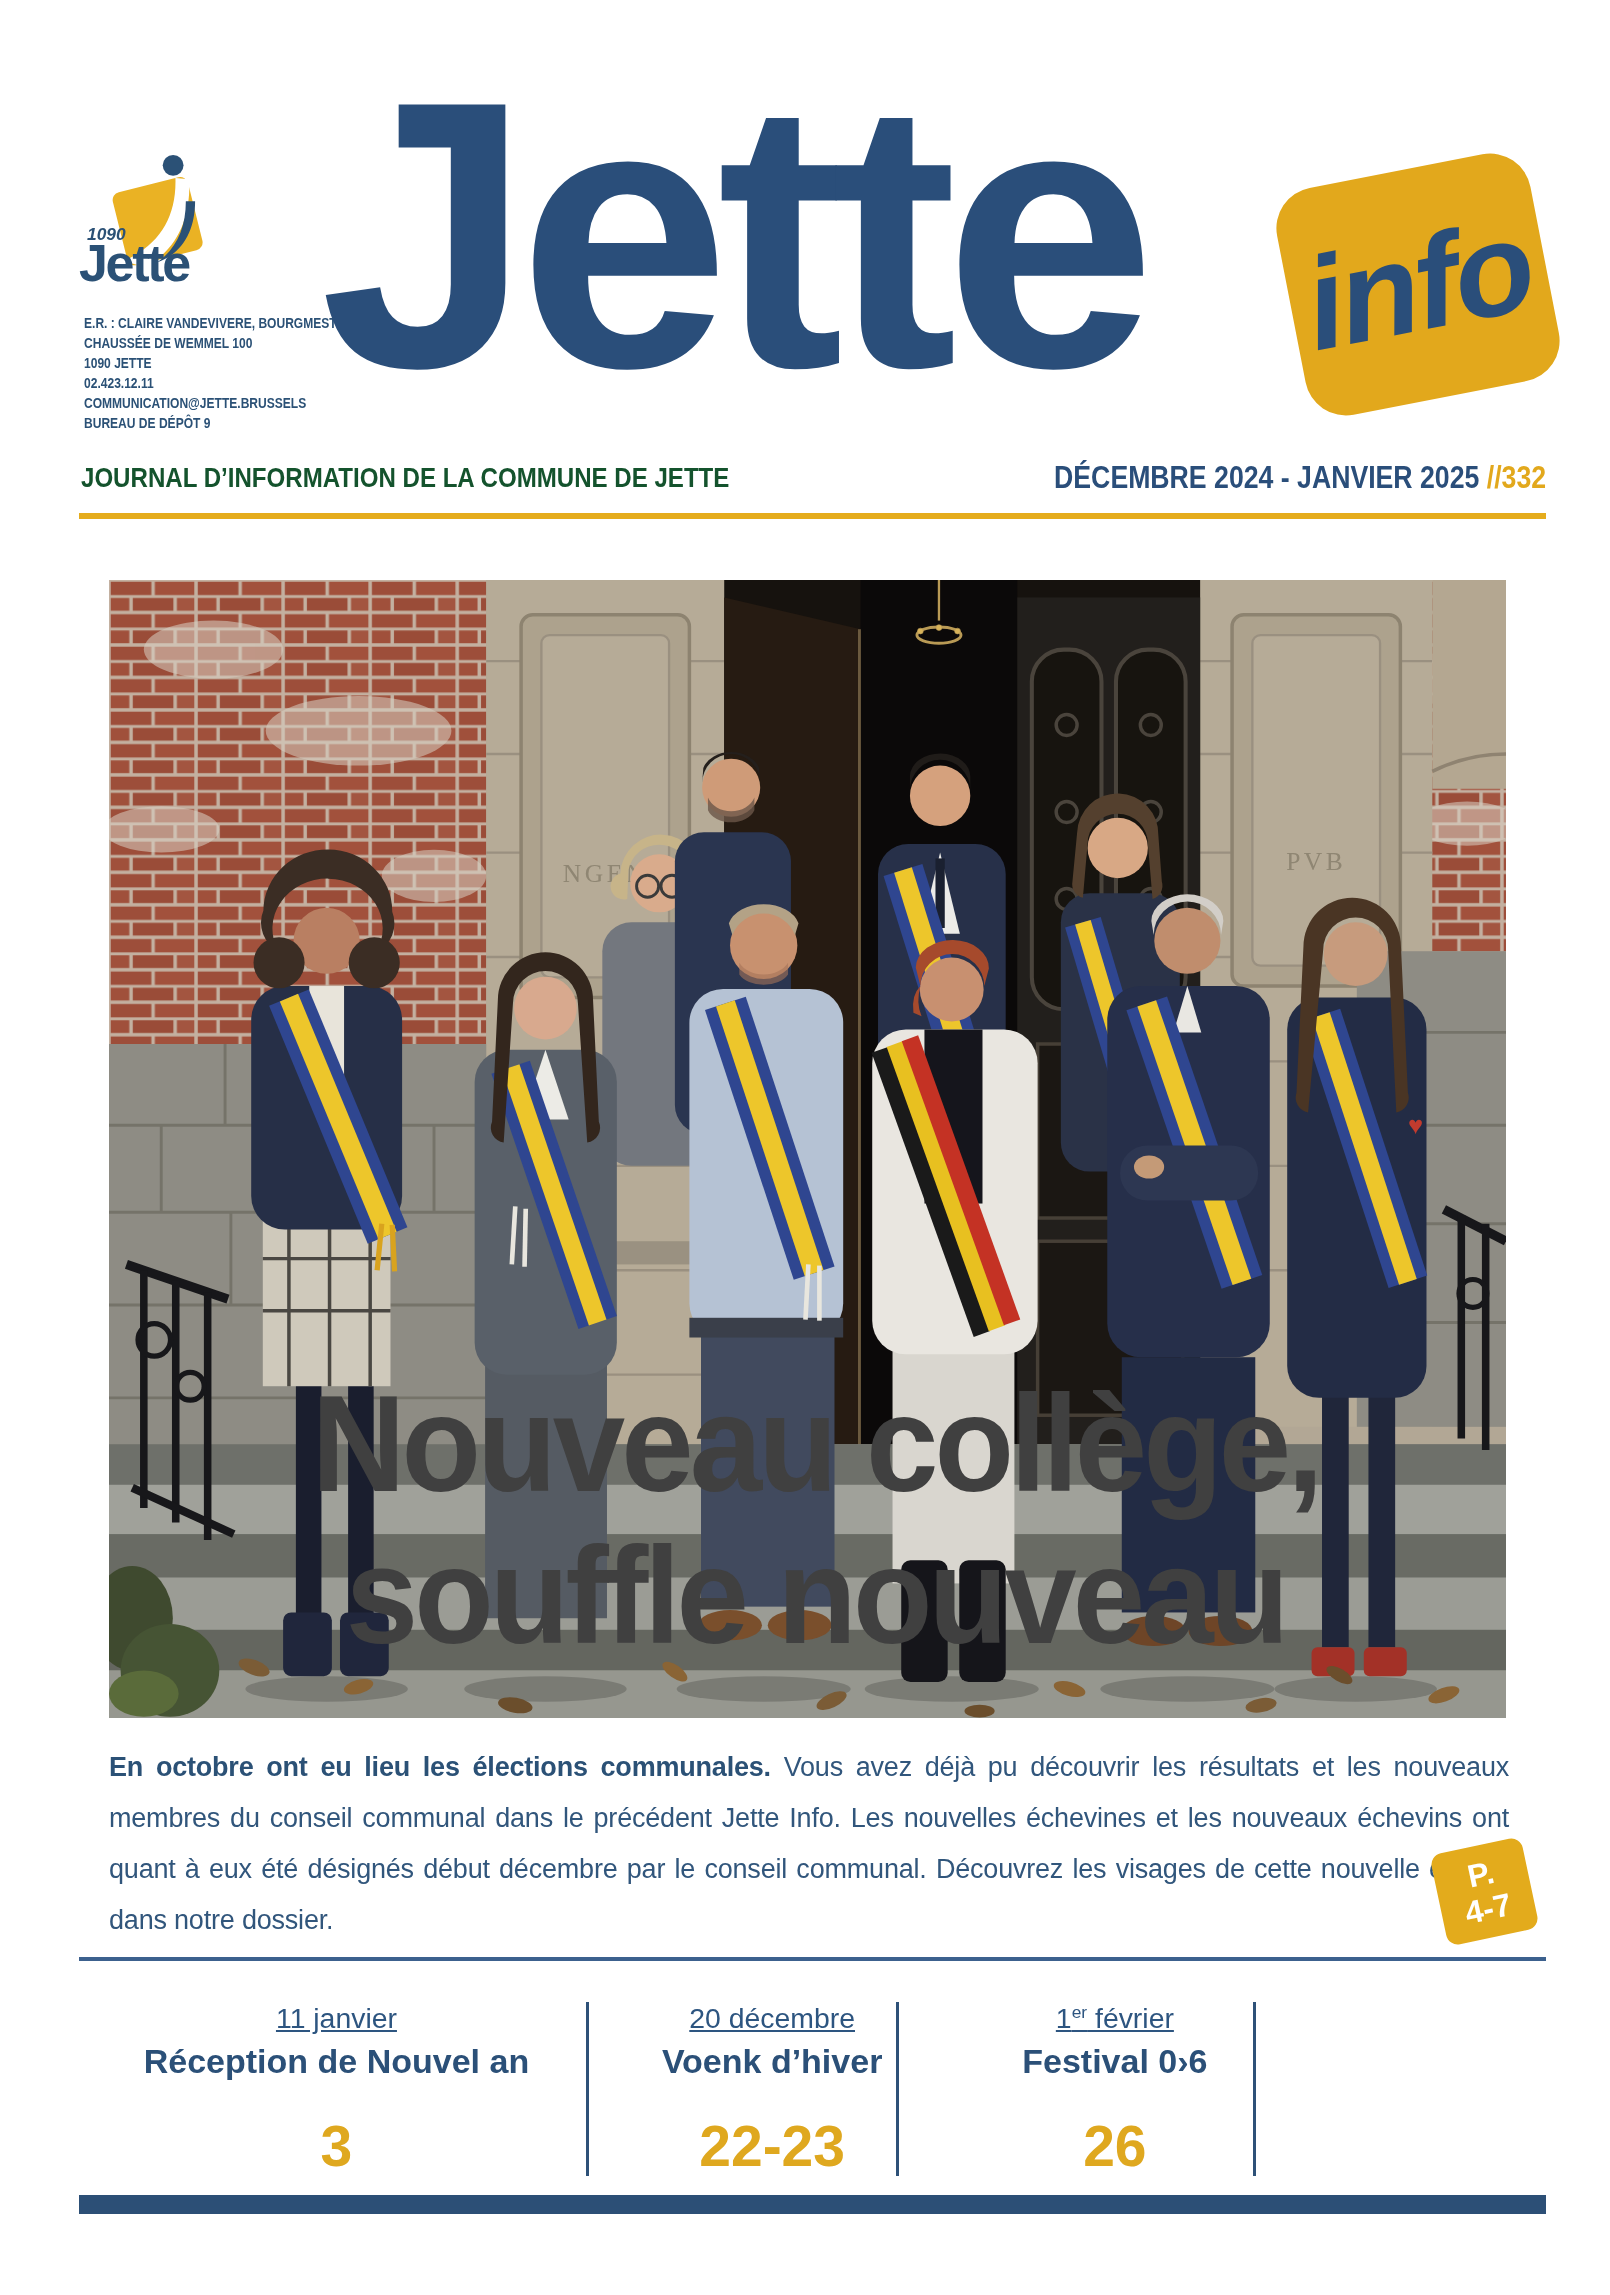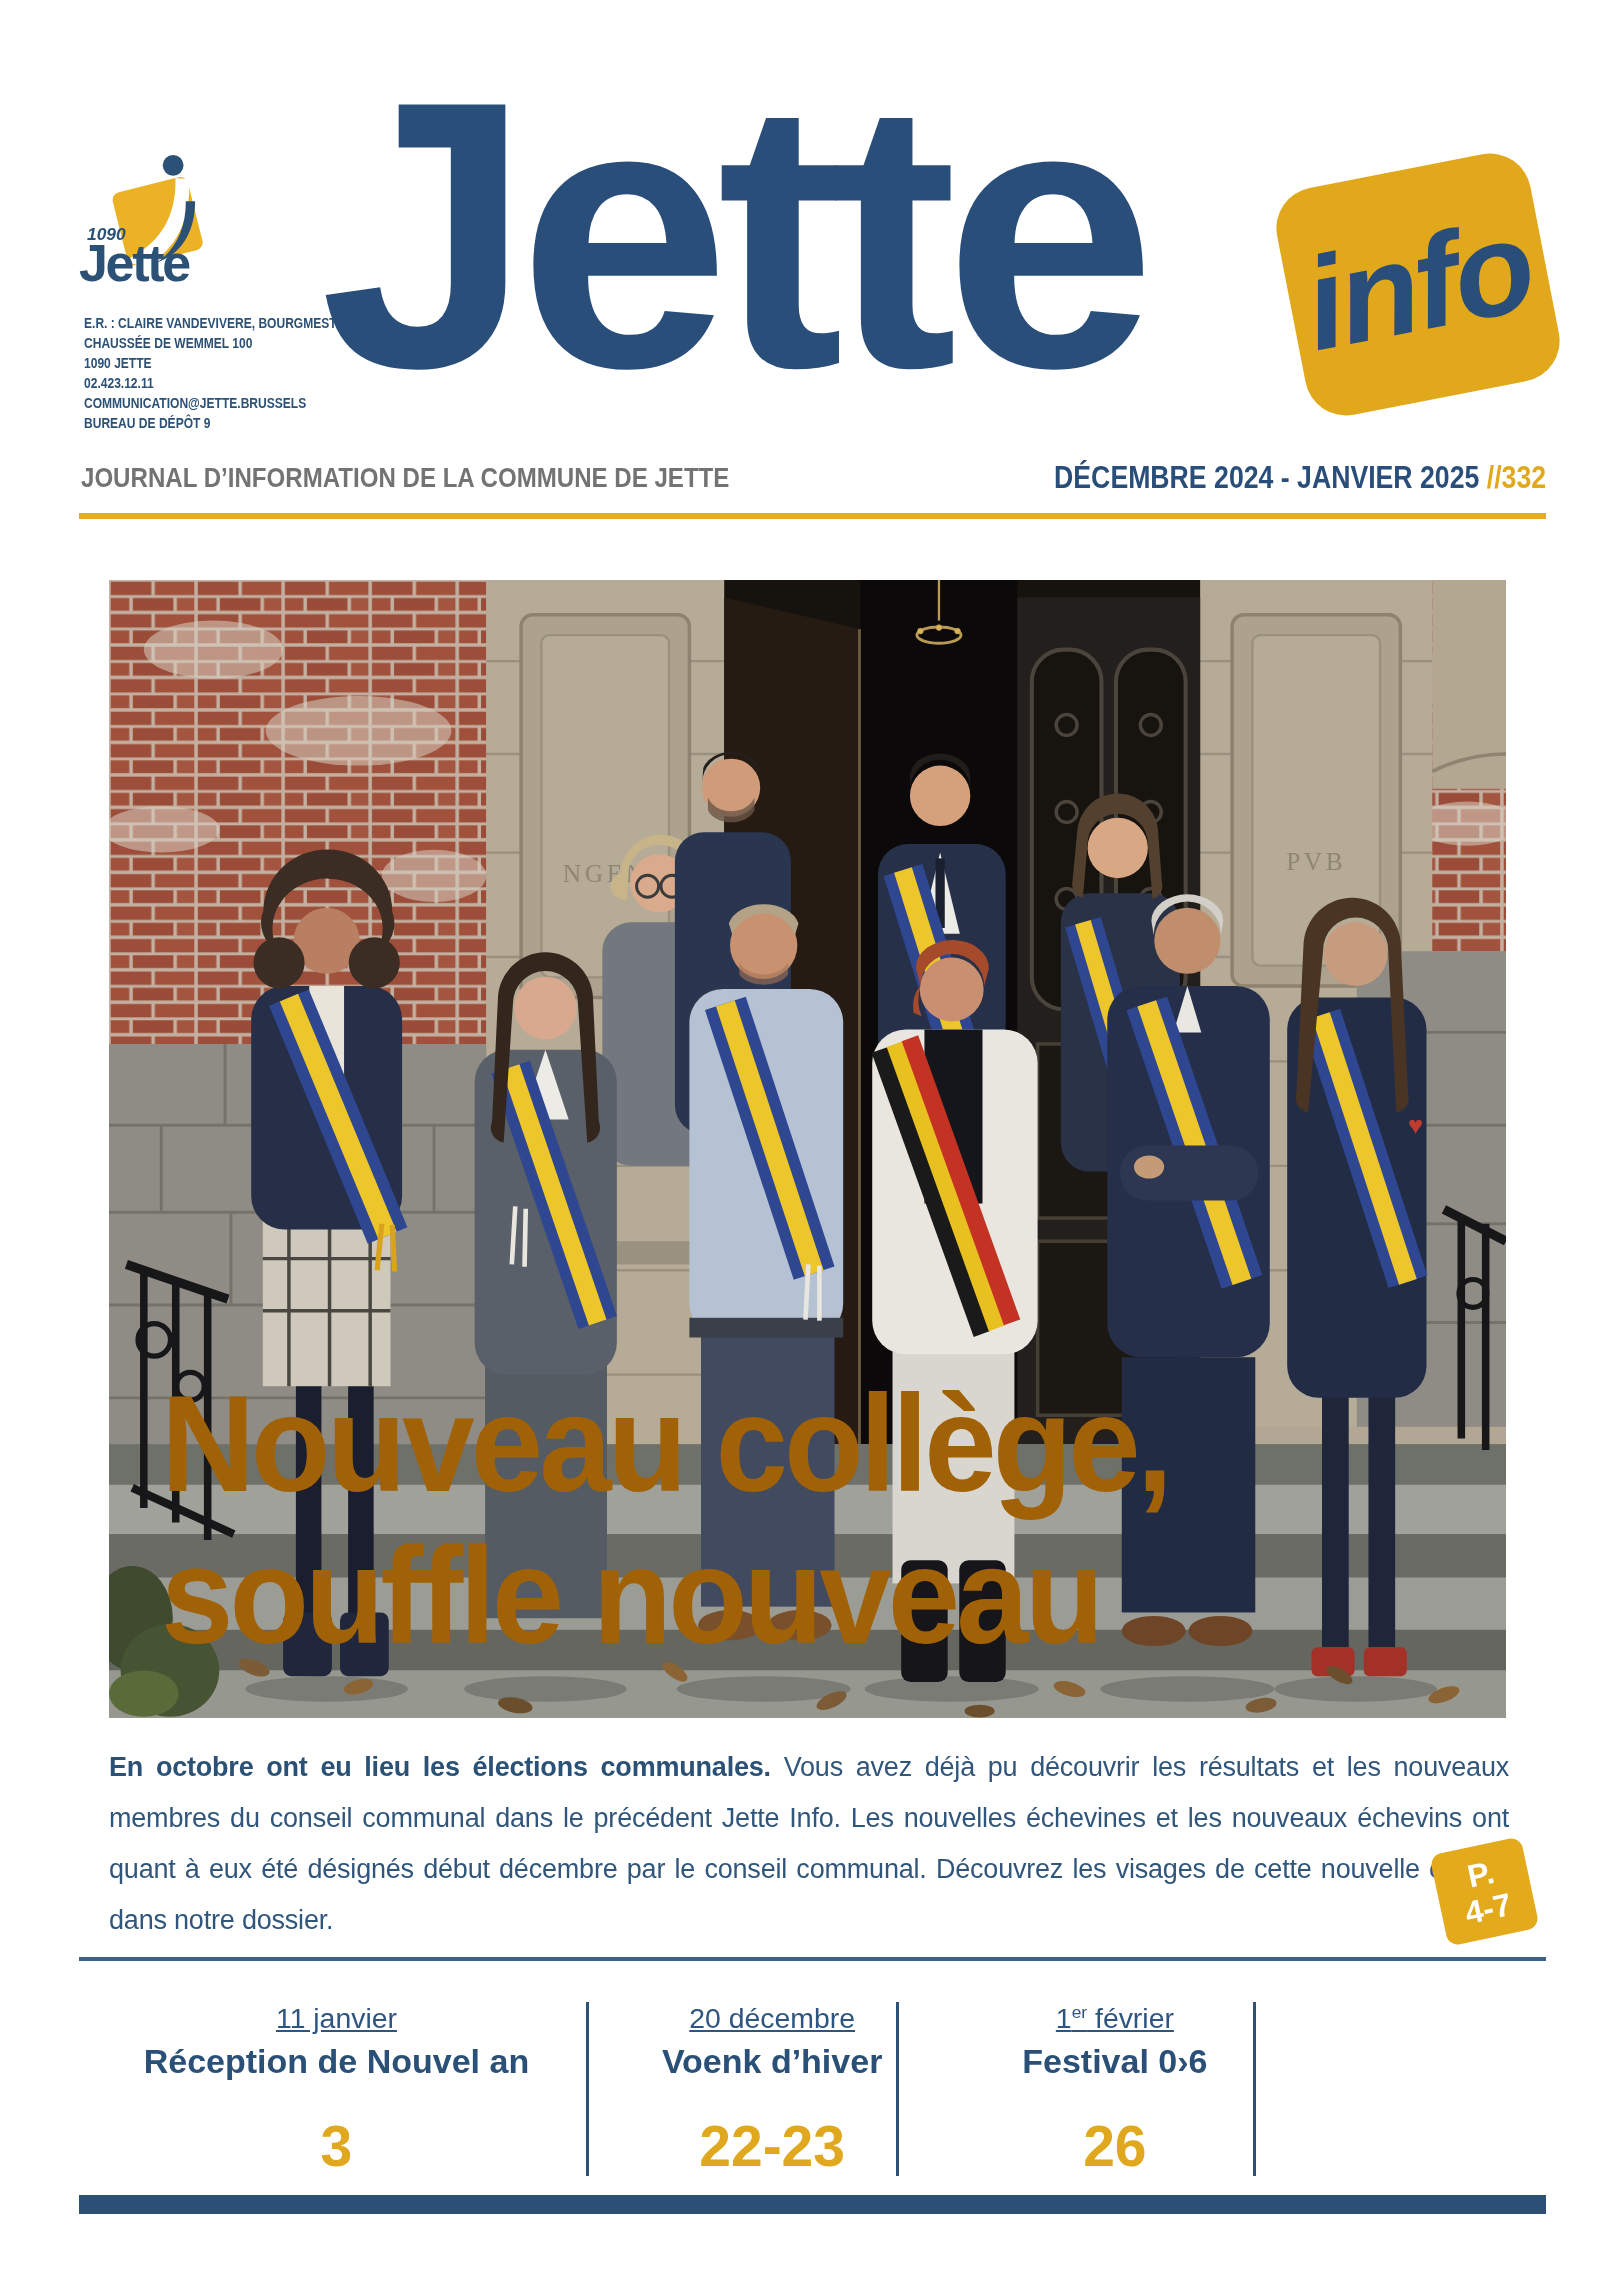--- a/index.html
+++ b/index.html
@@ -10,29 +10,29 @@
   .cond-r{display:inline-block;transform:scaleX(.86);transform-origin:100% 50%;white-space:nowrap;}
 
   
   .imprint{left:84px;top:313px;font-size:14px;font-weight:bold;line-height:20px;color:#2b5176;}
   .logo-1090{left:87px;top:224px;font-size:17.4px;font-style:italic;font-weight:bold;color:#2b5176;}
   .logo-jette{left:79px;top:233px;font-size:52px;font-weight:bold;letter-spacing:-2.3px;color:#2b5176;}
   .big-title{left:320px;top:45px;font-size:380px;line-height:1;font-weight:bold;letter-spacing:-12.8px;color:#2a4e7a;}
   .info-badge{left:1289px;top:169px;width:258px;height:231px;background:#e2a81c;border-radius:41px;
               transform:rotate(-11deg);display:flex;align-items:center;justify-content:center;}
   .info-badge span{font-size:131px;font-weight:bold;font-style:italic;color:#2a4e7a;letter-spacing:-3.5px;}
-  .tagline{left:81px;top:462px;font-size:28px;font-weight:bold;color:#737373;}
+  .tagline{left:81px;top:462px;font-size:28px;font-weight:bold;color:#14532d;}
   .issue{right:64px;top:460px;font-size:31px;font-weight:bold;text-align:right;}
   .issue .d{color:#2a4e7a;} .issue .n{color:#e2a81c;}
   .gold-rule{left:79px;top:513px;width:1467px;height:5.8px;background:#e5ac1d;}
 
   
   .photo{left:109px;top:580px;width:1397px;height:1138px;overflow:hidden;}
   .photo svg{display:block;width:100%;height:100%;}
-  .headline{left:17px;top:788px;width:100%;text-align:left;color:#a16207;font-weight:bold;
+  .headline{left:8px;top:788px;width:100%;text-align:center;color:#404040;font-weight:bold;
             font-size:137px;line-height:152px;letter-spacing:-4.1px;}
   .headline .hl{display:block;transform:scaleX(.95);}
 
   
   .lead{left:109px;top:1742px;width:1400px;font-size:27px;line-height:51px;color:#31567c;
         text-align:justify;letter-spacing:-0.2px;}
   .lead b{color:#2b5176;}
   .pref{left:1438px;top:1845px;width:93px;height:93px;background:#e3ab1c;border-radius:11.6px;
         transform:rotate(-12deg);display:flex;flex-direction:column;align-items:center;justify-content:center;
         color:#ffffff;font-weight:bold;font-size:32px;line-height:35px;}

